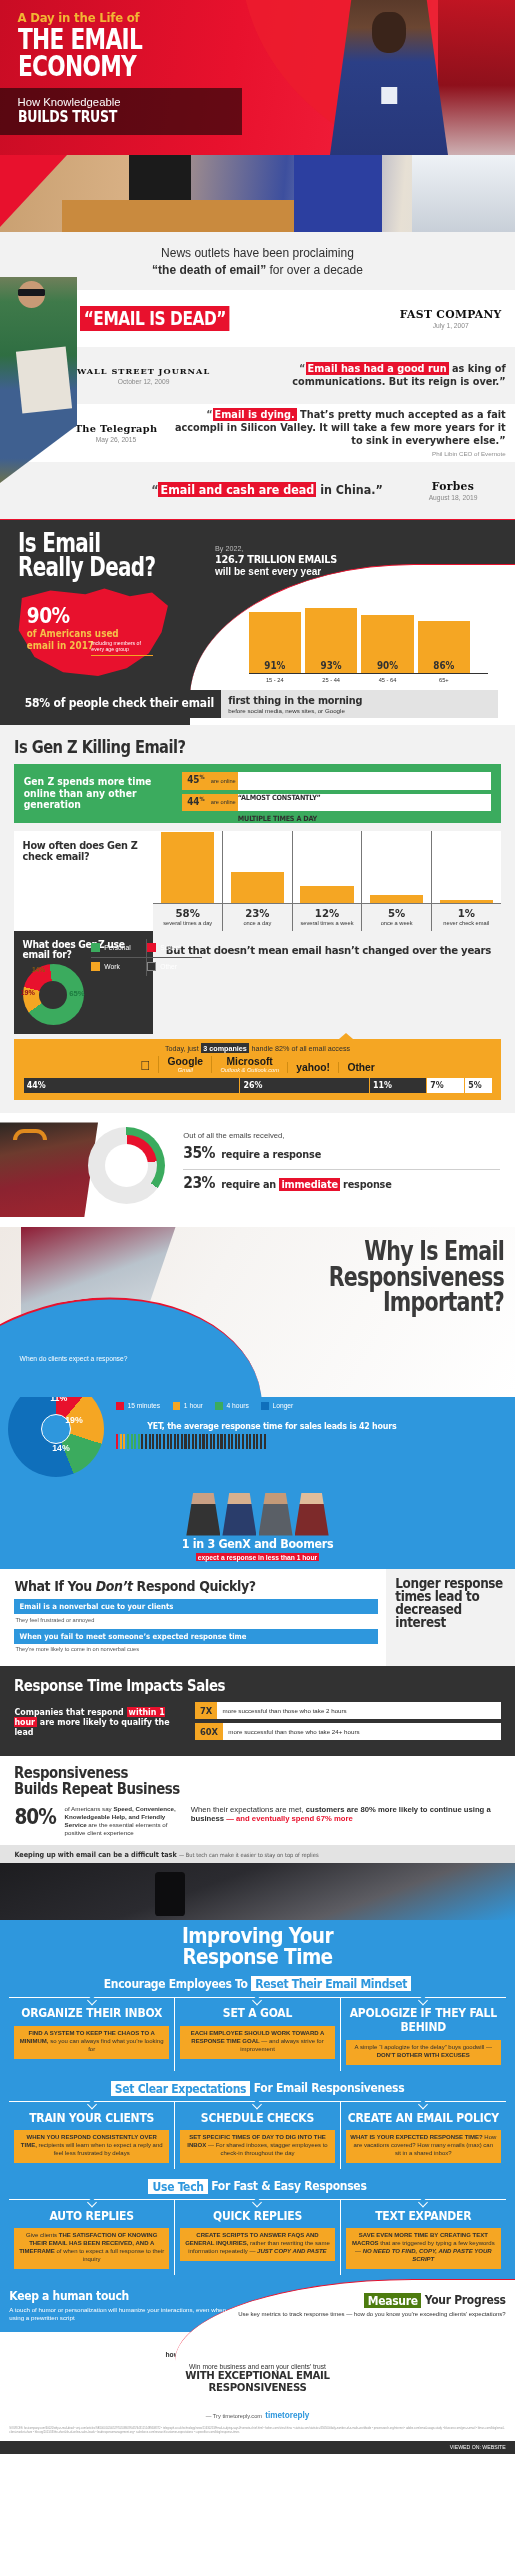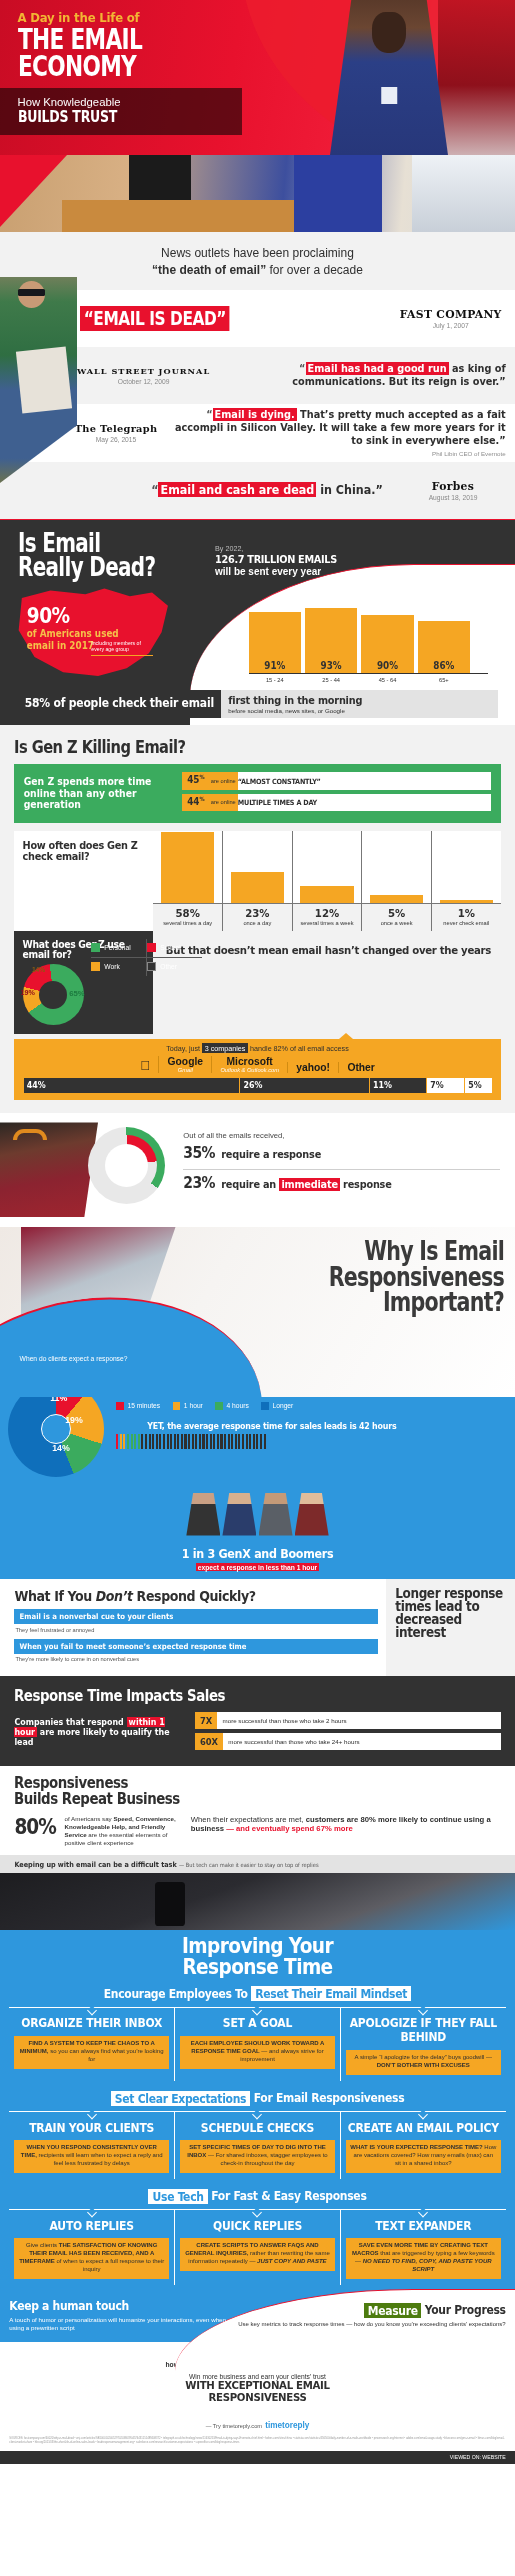--- a/index.html
+++ b/index.html
@@ -135,21 +135,21 @@
   .green-box { background:#3bab5e; display:flex; align-items:center; padding:8.2px 9.3px; gap:9.3px; }
   .green-box .gt { color:#fff; font-size:10.3px; font-weight:700; line-height:1.12; width:149px;
      font-family:"DejaVu Sans Condensed","Liberation Sans Narrow","Liberation Sans",sans-serif; }
   .green-box .rows { flex:1; }
   .gbar { display:flex; align-items:stretch; background:#fff; margin-bottom:4.1px; height:17.5px; }
   .gbar .n { background:#f5a623; color:#2f2f2f; font-size:9.8px; font-weight:700; padding:2.1px 4.1px 0 5.2px;
      font-family:"DejaVu Sans Condensed","Liberation Sans Narrow","Liberation Sans",sans-serif; }
   .gbar .n sup { font-size:5.7px; }
   .gbar .m { font-size:5.7px; padding:5.7px 2.1px 0 2.1px; background:#f5a623; color:#2f2f2f; }
   .gbar .s { font-size:7.2px; font-weight:700; padding:4.6px 0 0 0; color:#2f2f2f; letter-spacing:-0.2px;
-     font-family:"DejaVu Sans Condensed","Liberation Sans Narrow","Liberation Sans",sans-serif; }
+     font-family:"DejaVu Sans Condensed","Liberation Sans Narrow","Liberation Sans",sans-serif;margin-top:16px; }
 
   .freq { background:#fff; margin-top:7.2px; display:flex; }
   .freq .left { width:139px; padding:9.3px 8.2px 0 8.2px; position:relative; }
   .freq .left h3 { font-size:10.8px; font-weight:700; line-height:1.05; letter-spacing:-0.3px;
      font-family:"DejaVu Sans Condensed","Liberation Sans Narrow","Liberation Sans",sans-serif; }
   .freq .chart { flex:1; }
   .freq .cols { display:flex; align-items:flex-end; height:72px; }
   .freq .col { flex:1; border-left:0.5px solid #777; display:flex; align-items:flex-end; justify-content:center; height:100%; }
   .freq .col:first-child { border-left:none; }
   .freq .bb { background:#f5a623; width:78%; }
@@ -178,21 +178,21 @@
   .legend .lr:first-child { border-bottom:0.5px solid #5a5a5a; }
   .legend .sw { width:8.8px;height:8.8px; display:inline-block; }
   .usefor .right { flex:1; background:#f2f2f2; padding:13.4px 9.3px 0 12.4px; }
   .usefor .right .t { font-size:11.3px; font-weight:700; line-height:1.1; letter-spacing:-0.3px; color:#2f2f2f;
      font-family:"DejaVu Sans Condensed","Liberation Sans Narrow","Liberation Sans",sans-serif; }
 
   .providers { background:#f5a623; margin-top:5.2px; padding:5.2px 0 7.2px 0; position:relative; }
   .providers .arrow { position:absolute; left:325px; top:-5.7px; width:0;height:0;
      border-left:7.2px solid transparent; border-right:7.2px solid transparent; border-bottom:6.2px solid #f5a623; }
   .providers .cap { text-align:center; font-size:7.2px; color:#2f2f2f; margin-bottom:3.1px; }
-  .providers .cap .box { background:#323232; color:#fff; padding:0.5px 2.6px; font-weight:400; }
+  .providers .cap .box { background:#323232; color:#fff; padding:0.5px 2.6px; font-weight:700; }
   .providers .logos { display:flex; align-items:flex-end; justify-content:center; gap:0; }
   .providers .lg { flex:0 0 auto; text-align:center; padding:0 8.2px; border-left:0.5px solid #d18c12; }
   .providers .lg:first-child { border-left:none; }
   .providers .lg .nm { font-size:10.3px; font-weight:700; color:#1a1a1a; }
   .providers .lg .sm { font-size:5.7px; font-style:italic; color:#fff; }
   .providers .pbar { display:flex; margin:5.2px 8.2px 0 8.2px; height:14.4px; background:#323232;
      font-weight:700; font-size:8.8px;
      font-family:"DejaVu Sans Condensed","Liberation Sans Narrow","Liberation Sans",sans-serif; }
   .providers .pbar div { display:flex; align-items:center; padding-left:3.1px; border-left:0.5px solid #f5a623; }
   .providers .pbar .w { background:#fff; color:#2f2f2f; }
@@ -258,21 +258,21 @@
   .ticks i { display:block; width:2.1px; height:15.5px; background:#2f2f2f; }
   .ticks i.r { background:#e8112d; } .ticks i.o { background:#f5a623; } .ticks i.g { background:#3bab5e; }
 
   .boomers { background:#2e97dd; padding:2.1px 0 8.2px 0; position:relative; }
   .boomers .ppl { height:47px; display:flex; align-items:flex-end; justify-content:center; gap:2.1px; }
   .boomers .ppl span { width:34px;height:43px; display:block;
      background:linear-gradient(180deg,#caa084 0 26%,#333 26% 100%); clip-path:polygon(20% 0,80% 0,100% 100%,0 100%); }
   .boomers .ppl span:nth-child(2){ background:linear-gradient(180deg,#d7b08e 0 26%,#2a3d6b 26% 100%); }
   .boomers .ppl span:nth-child(3){ background:linear-gradient(180deg,#c49a78 0 26%,#5a5f66 26% 100%); }
   .boomers .ppl span:nth-child(4){ background:linear-gradient(180deg,#e0bd9b 0 26%,#7d2a2a 26% 100%); }
-  .boomers .l1 { text-align:center; color:#fff; font-size:12.4px; font-weight:700; letter-spacing:-0.3px; margin-top:10px;
+  .boomers .l1 { text-align:center; color:#fff; font-size:12.4px; font-weight:700; letter-spacing:-0.3px; margin-top:0;
      font-family:"DejaVu Sans Condensed","Liberation Sans Narrow","Liberation Sans",sans-serif; }
   .boomers .l2 { text-align:center; font-size:6.7px; color:#2f2f2f; margin-top:3.1px; }
   .boomers .l2 .hl { background:#e8112d; color:#fff; padding:0.5px 2.1px; font-weight:700; }
 
   
   .dont { display:flex; background:#fff; }
   .dont .L { flex:1; padding:9.3px 8.2px 8.2px 14.4px; }
   .dont h3 { font-size:14px; font-weight:700; letter-spacing:-0.4px; color:#2f2f2f; margin-bottom:5.2px;
      font-family:"DejaVu Sans Condensed","Liberation Sans Narrow","Liberation Sans",sans-serif; }
   .dont h3 em { font-style:italic; }

